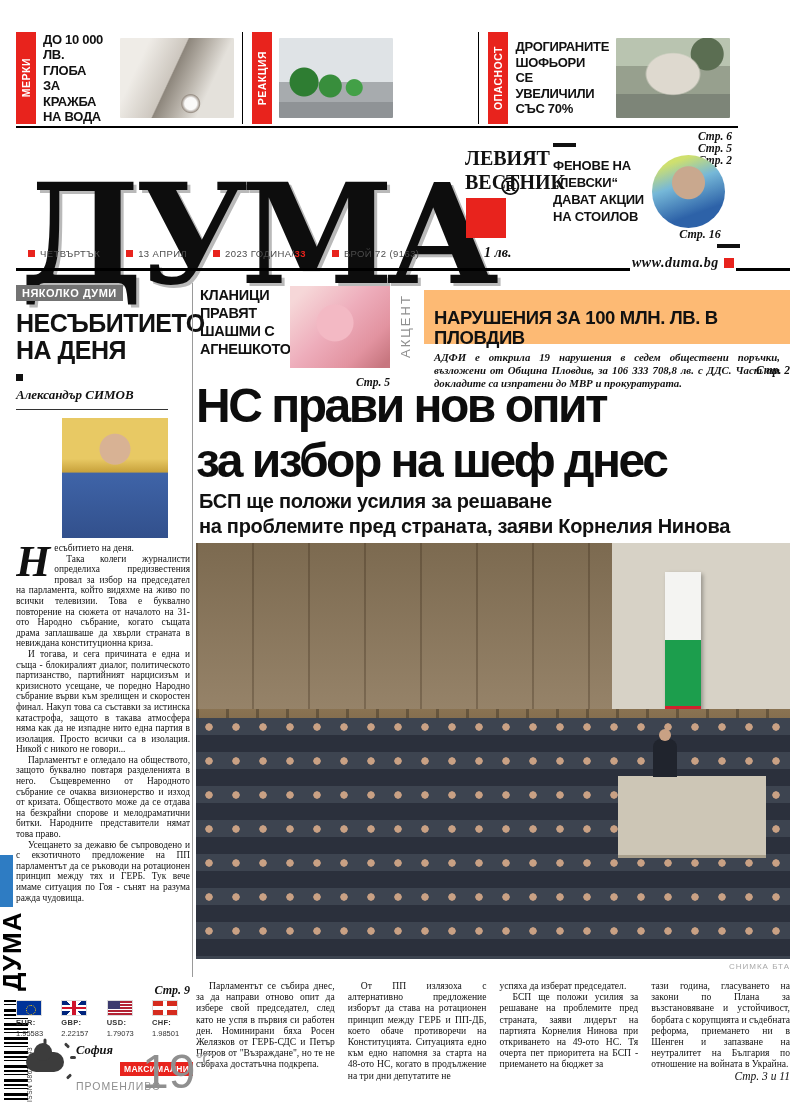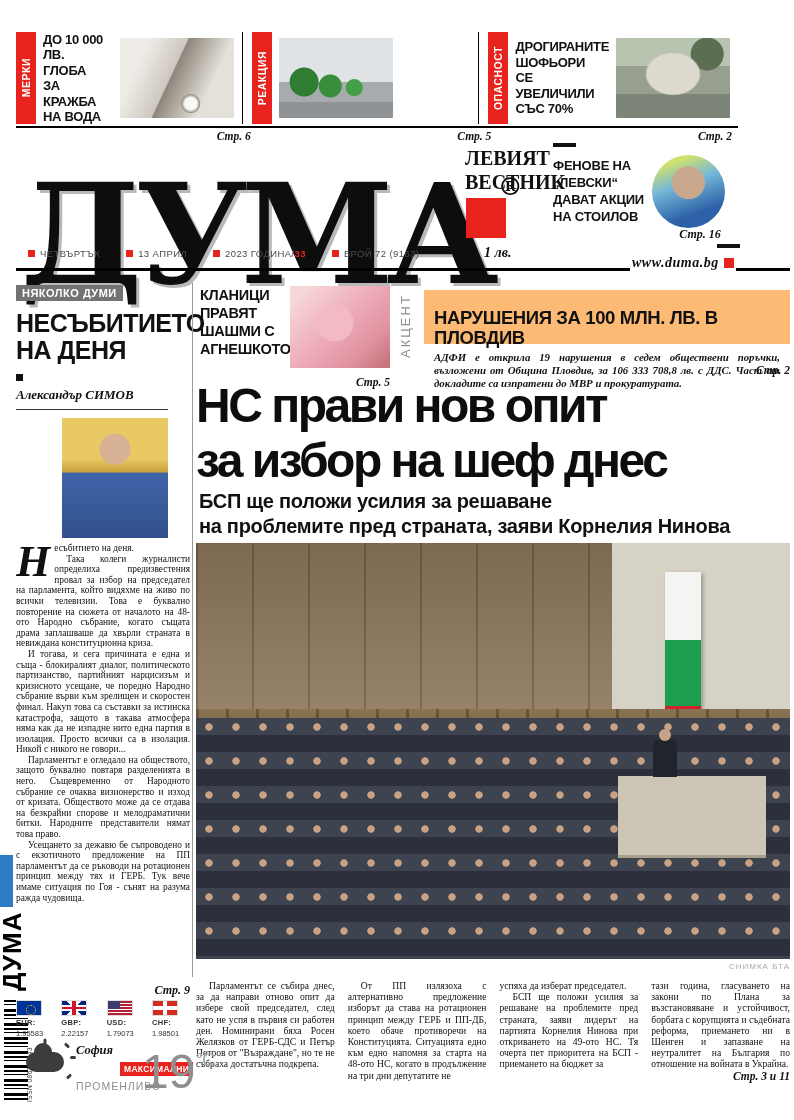--- a/index.html
+++ b/index.html
@@ -28,21 +28,21 @@
   .photo-faucet{background:radial-gradient(circle at 62% 82%,rgba(255,255,255,.9) 6px,rgba(150,140,130,.9) 9px,transparent 10px),
                 linear-gradient(115deg,#efece7 20%,#cdc7bf 45%,#8d867c 46%,#b7b1a8 60%,#e4e1db 75%);}
   .photo-tractors{background:radial-gradient(circle at 22% 55%,#2e7d32 14px,transparent 15px),
                   radial-gradient(circle at 45% 60%,#388e3c 11px,transparent 12px),
                   radial-gradient(circle at 66% 62%,#43a047 8px,transparent 9px),
                   linear-gradient(#dfe3e6 55%,#a7abae 55% 80%,#8f9396 80%);}
   .photo-car{background:radial-gradient(ellipse at 50% 45%,#ded9cf 26px,transparent 28px),
              radial-gradient(circle at 80% 20%,#5b6e52 16px,transparent 17px),
              linear-gradient(#b9c4b0 35%,#97a08e 35% 70%,#7d8578 70%);}
   .top-rule{left:16px;top:126px;width:722px;height:2px;background:#000;}
-  .top-refs{left:16px;top:130px;width:722px;display:flex;}
+  .top-refs{left:16px;top:130px;width:722px;display:flex;flex-direction:column;}
   .top-refs span{flex:1;text-align:right;padding-right:6px;font-family:"Liberation Serif",serif;
                  font-style:italic;font-weight:700;font-size:11.5px;}
 
   
   .logo{left:20px;top:128px;width:460px;height:128px;font-family:"DejaVu Serif",serif;font-weight:900;
         font-size:138px;line-height:118px;letter-spacing:-7px;color:#0d0d0d;
         text-shadow:3px 3px 0 #b9b9b9;white-space:nowrap;}
   .logo .reg{font-size:25px;letter-spacing:0;vertical-align:88px;text-shadow:none;margin-left:6px;}
   .tagline{left:465px;top:146px;width:90px;font-family:"Liberation Serif",serif;font-weight:700;
            font-size:20px;line-height:24px;}
@@ -131,21 +131,21 @@
   .ph-podium{position:absolute;left:71%;top:56%;width:25%;height:19%;background:#cdc6b6;
              box-shadow:0 3px 0 #a89f8c;}
   .ph-speaker{position:absolute;left:77%;top:47%;width:24px;height:38px;background:#20242d;border-radius:8px 8px 0 0;}
   .ph-speaker:before{content:"";position:absolute;left:6px;top:-10px;width:12px;height:12px;border-radius:50%;background:#c9a184;}
   .credit{left:196px;top:962px;width:594px;text-align:right;font-size:8px;letter-spacing:1px;color:#a9a9a9;}
 
   .cols{left:196px;top:980px;width:594px;height:132px;display:flex;gap:13px;overflow:hidden;}
   .col{flex:1;font-family:"Liberation Serif",serif;font-size:9.6px;line-height:11.2px;text-align:justify;}
   .col p{margin:0;text-indent:13px;}
   .col p.cont{text-indent:0;}
-  .main-page{text-align:right;font-family:"Liberation Serif",serif;font-style:italic;font-weight:700;
+  .main-page{text-align:right;font-family:"Liberation Serif",serif;font-style:italic;font-weight:400;
              font-size:11.5px;margin-top:1px;}
 
   
   .currencies{left:16px;top:1000px;width:176px;display:flex;justify-content:space-between;}
   .cur{width:40px;display:flex;flex-direction:column;align-items:flex-start;gap:2px;}
   .flag{width:26px;height:16px;display:block;position:relative;border:.5px solid #ddd;box-sizing:border-box;}
   .flag-eu{background:#039;}
   .flag-eu:before{content:"";position:absolute;left:9px;top:4px;width:8px;height:8px;border-radius:50%;
                   border:1.5px dotted #fc0;}
   .flag-uk{background:linear-gradient(to bottom,transparent 41%,#cf142b 41% 59%,transparent 59%),
@@ -272,21 +272,21 @@
   <div class="ed-title">
     <div>НЕСЪБИТИЕТО</div>
     <div>НА ДЕНЯ</div>
   </div>
   <div class="ed-bullet"></div>
   <div class="ed-author">Александър СИМОВ</div>
   <div class="ed-rule"></div>
   <div class="ed-photo"></div>
   <div class="ed-body">
     <p class="lead-p"><span class="dropcap">Н</span><span>есъбитието на деня.</span></p>
-    <p>Така колеги журналисти определиха предизвестения провал за избор на председател на парламента, който видяхме на живо по всички телевизии. Това е буквално повторение на сюжета от началото на 48-ото Народно събрание, когато същата драма заплашваше да хвърли страната в невиждана конституционна криза.</p>
+    <p>Така колеги журналисти определиха предизвестения провал за избор на председател на парламента, който видяхме на живо по всички телевизии. Това е буквално повторение на сюжета от началото на 31-ото Народно събрание, когато същата драма заплашваше да хвърли страната в невиждана конституционна криза.</p>
     <p>И тогава, и сега причината е една и съща - блокиралият диалог, политическото партизанство, партийният нарцисизъм и кризисното усещане, че поредно Народно събрание върви към зрелищен и скоростен финал. Накуп това са съставки за истинска катастрофа, защото в такава атмосфера няма как да не изпадне нито една партия в изолация. Просто всички са в изолация. Никой с никого не говори...</p>
     <p>Парламентът е огледало на обществото, защото буквално повтаря разделенията в него. Същевременно от Народното събрание се очаква визионерство и изход от кризата. Обществото може да се отдава на безкрайни спорове и мелодраматични битки. Народните представители нямат това право.</p>
     <p>Усещането за дежавю бе съпроводено и с екзотичното предложение на ПП парламентът да се ръководи на ротационен принцип между тях и ГЕРБ. Тук вече имаме ситуация по Гоя - сънят на разума ражда чудовища.</p>
   </div>
   <div class="ed-page">Стр. 9</div>
 </div>
 
 <div class="abs vdivider"></div>
 
 <div class="abs meat">

